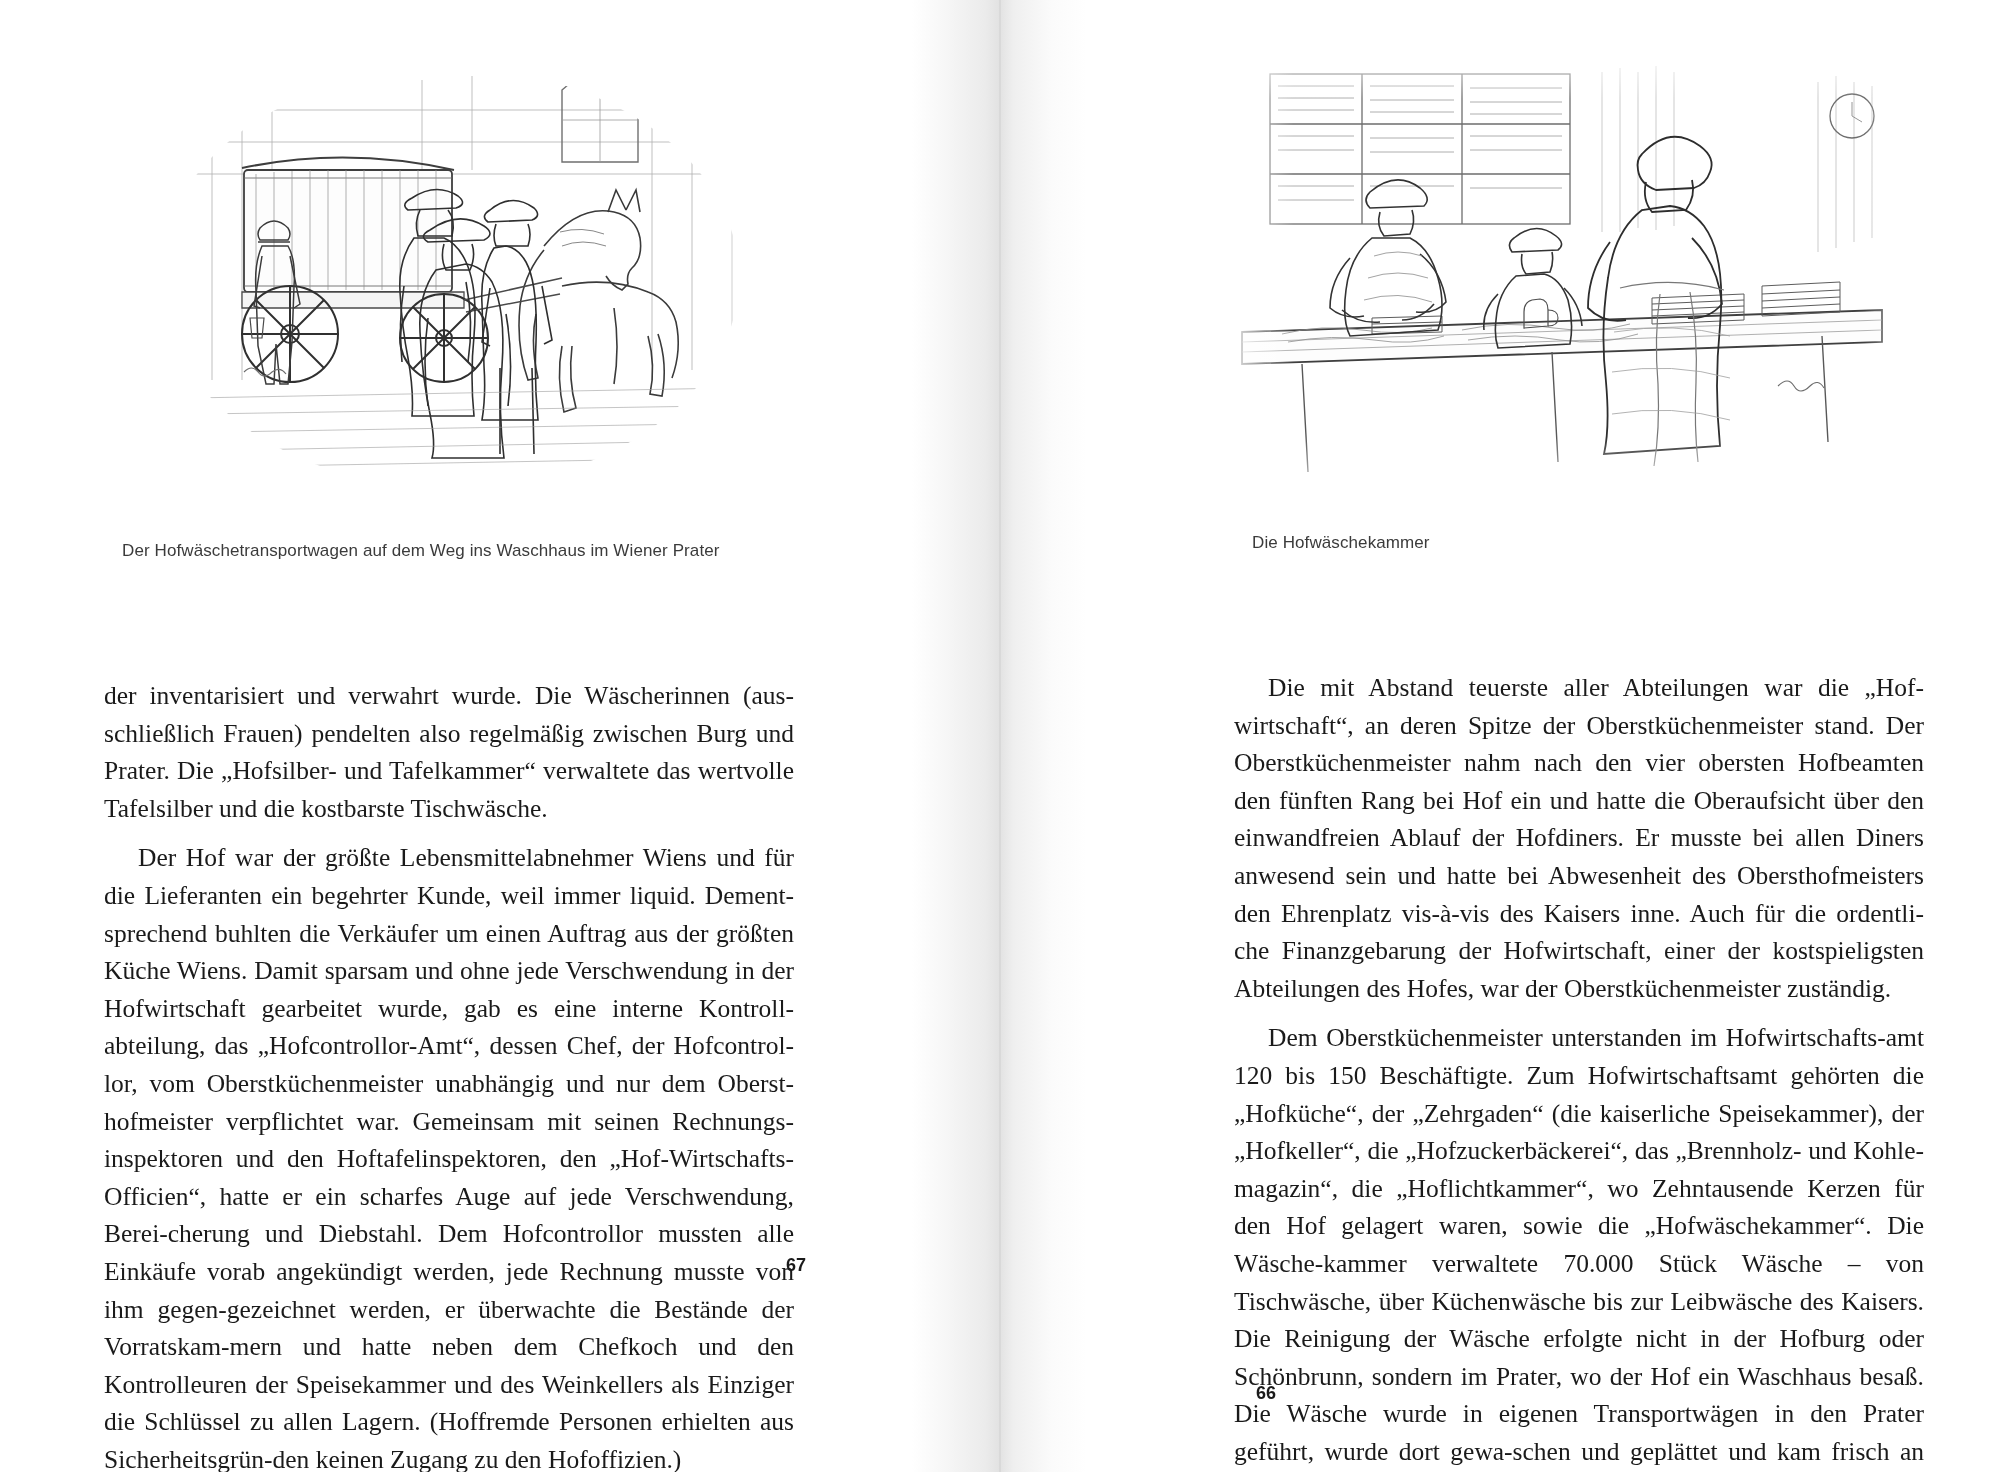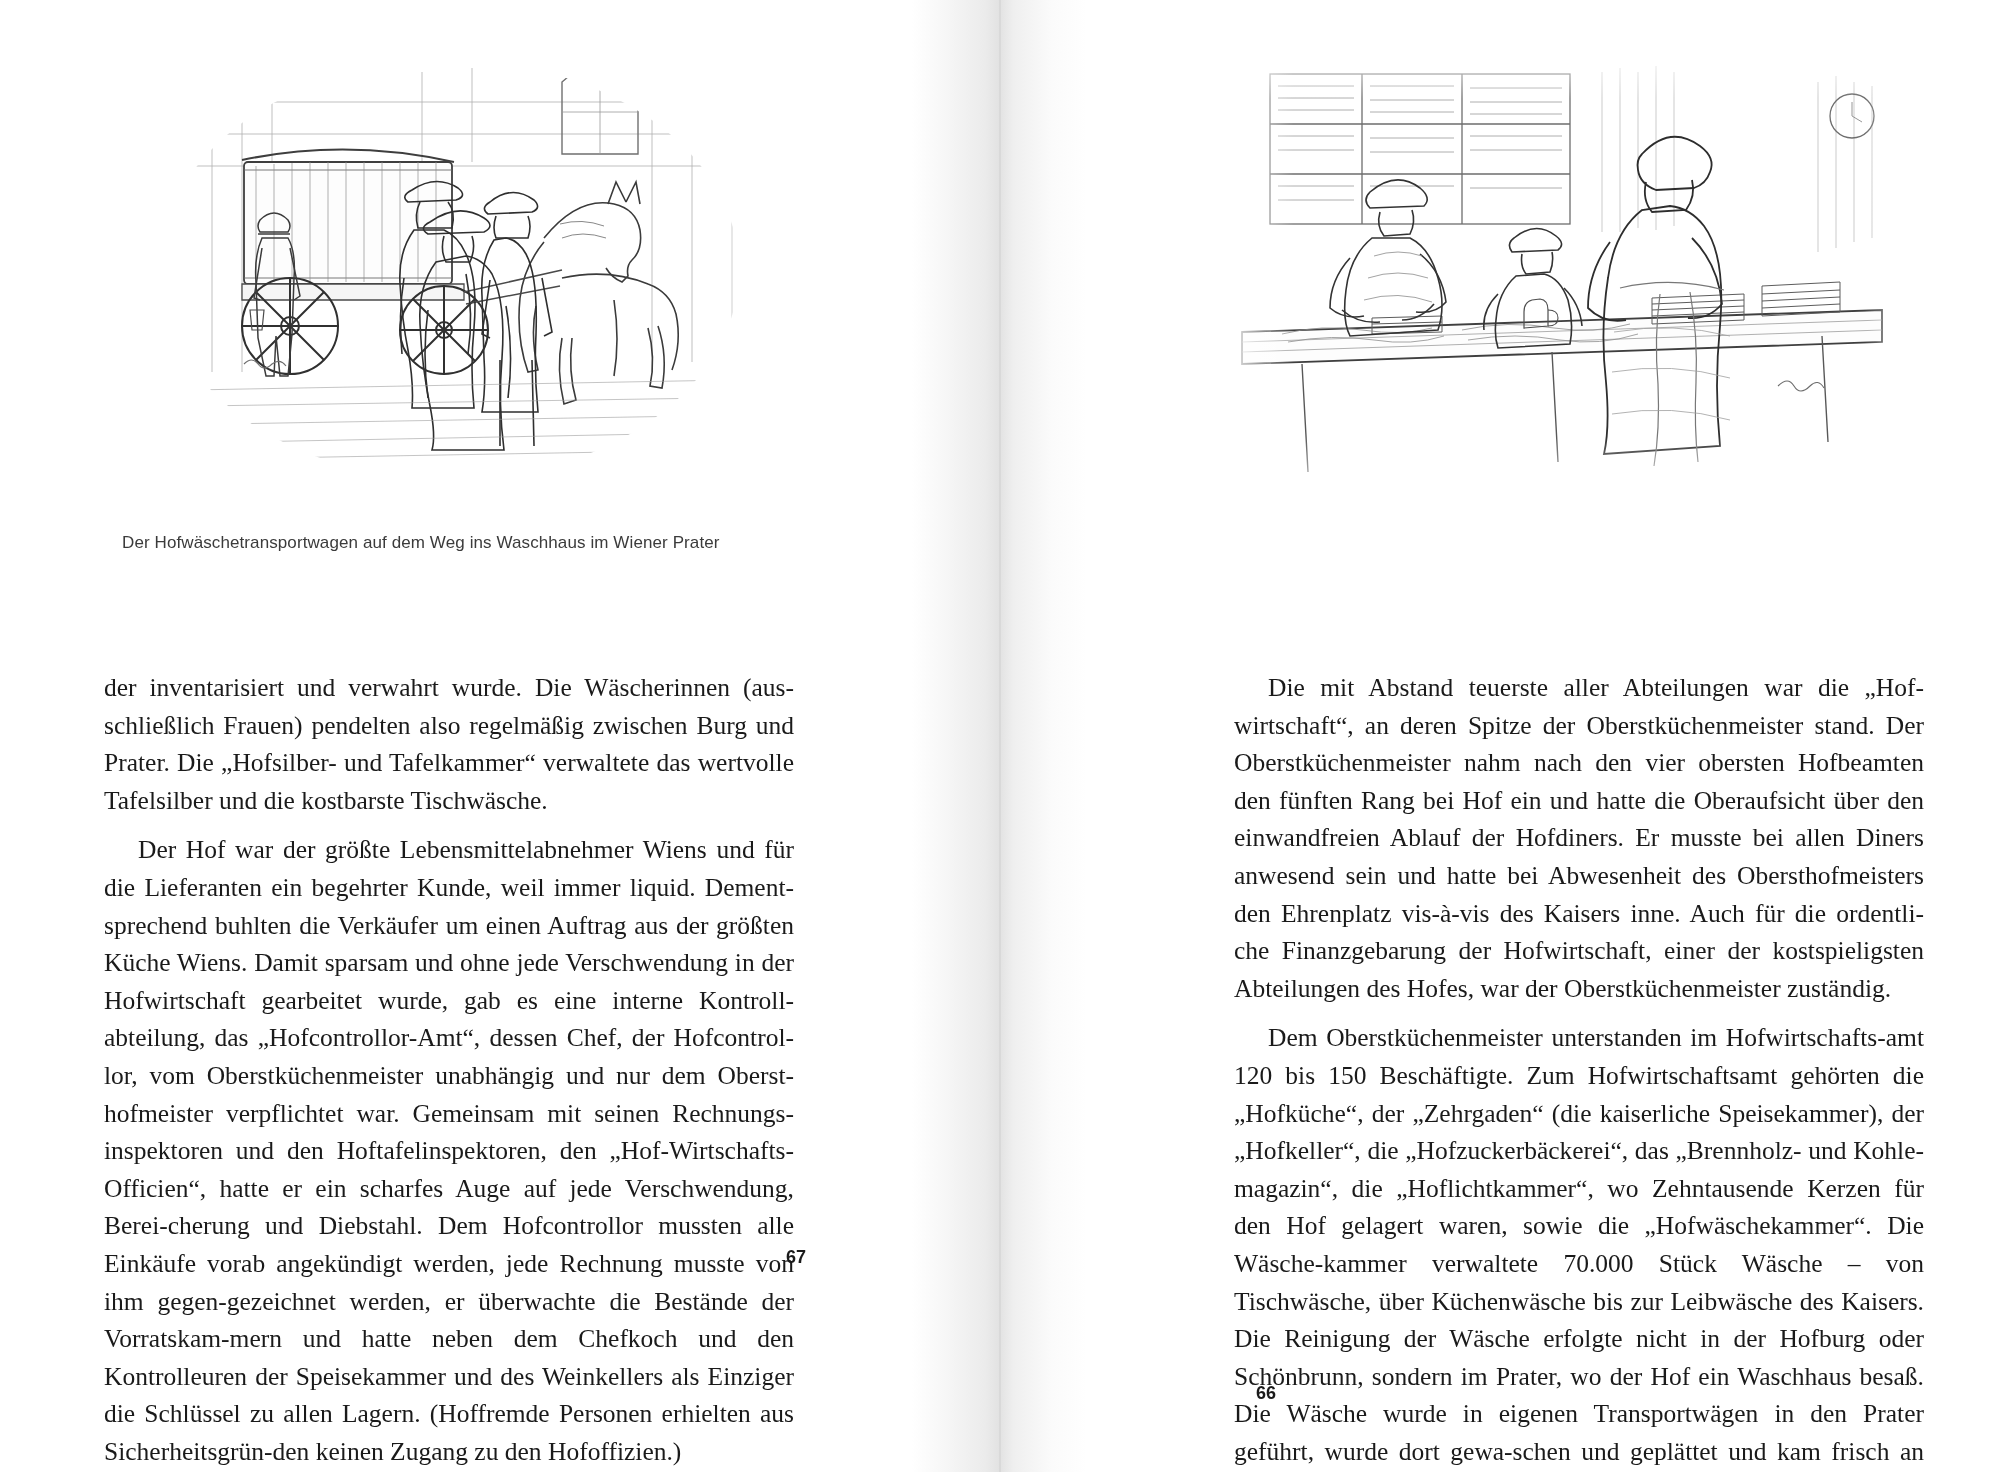--- a/index.html
+++ b/index.html
@@ -59,21 +59,21 @@
     width: 1000px;
     padding: 0 0 0 0;
   }
   .page-right {
     width: 1000px;
   }
 
   .content-left {
     position: absolute;
     left: 92px;
-    top: 0;
+    top: 8px;
     width: 714px;
     height: 1336px;
   }
   .content-right {
     position: absolute;
     left: 222px;
     top: 0;
     width: 714px;
     height: 1472px;
   }
@@ -374,20 +374,21 @@
               </g>
 
               <path d="M556 344 q10 -10 16 0 q6 10 16 0 q8 -8 14 2" stroke="#6c6c6c" stroke-width="1.1"></path>
             </g>
             <rect x="0" y="0" width="714" height="470" fill="url(#fadeR)"></rect>
             <rect x="0" y="0" width="714" height="470" fill="url(#fadeRv)"></rect>
           </svg>
         </div>
       </div>
 
+      <div class="caption caption-right">Die Hofwäschekammer</div>
 
       <div class="body-text">
         <p class="indent">Die mit Abstand teuerste aller Abteilungen war die „Hof-wirtschaft“, an deren Spitze der Oberstküchenmeister stand. Der Oberstküchenmeister nahm nach den vier obersten Hofbeamten den fünften Rang bei Hof ein und hatte die Oberaufsicht über den einwandfreien Ablauf der Hofdiners. Er musste bei allen Diners anwesend sein und hatte bei Abwesenheit des Obersthofmeisters den Ehrenplatz vis-à-vis des Kaisers inne. Auch für die ordentli-che Finanzgebarung der Hofwirtschaft, einer der kostspieligsten Abteilungen des Hofes, war der Oberstküchenmeister zuständig.</p>
         <p class="indent">Dem Oberstküchenmeister unterstanden im Hofwirtschafts-amt 120 bis 150 Beschäftigte. Zum Hofwirtschaftsamt gehörten die „Hofküche“, der „Zehrgaden“ (die kaiserliche Speisekammer), der „Hofkeller“, die „Hofzuckerbäckerei“, das „Brennholz- und Kohle-magazin“, die „Hoflichtkammer“, wo Zehntausende Kerzen für den Hof gelagert waren, sowie die „Hofwäschekammer“. Die Wäsche-kammer verwaltete 70.000 Stück Wäsche – von Tischwäsche, über Küchenwäsche bis zur Leibwäsche des Kaisers. Die Reinigung der Wäsche erfolgte nicht in der Hofburg oder Schönbrunn, sondern im Prater, wo der Hof ein Waschhaus besaß. Die Wäsche wurde in eigenen Transportwägen in den Prater geführt, wurde dort gewa-schen und geplättet und kam frisch an den Hof zurück, wo sie wie-</p>
       </div>
 
       <div class="folio folio-right">66</div>
     </div>
   </div>
 

